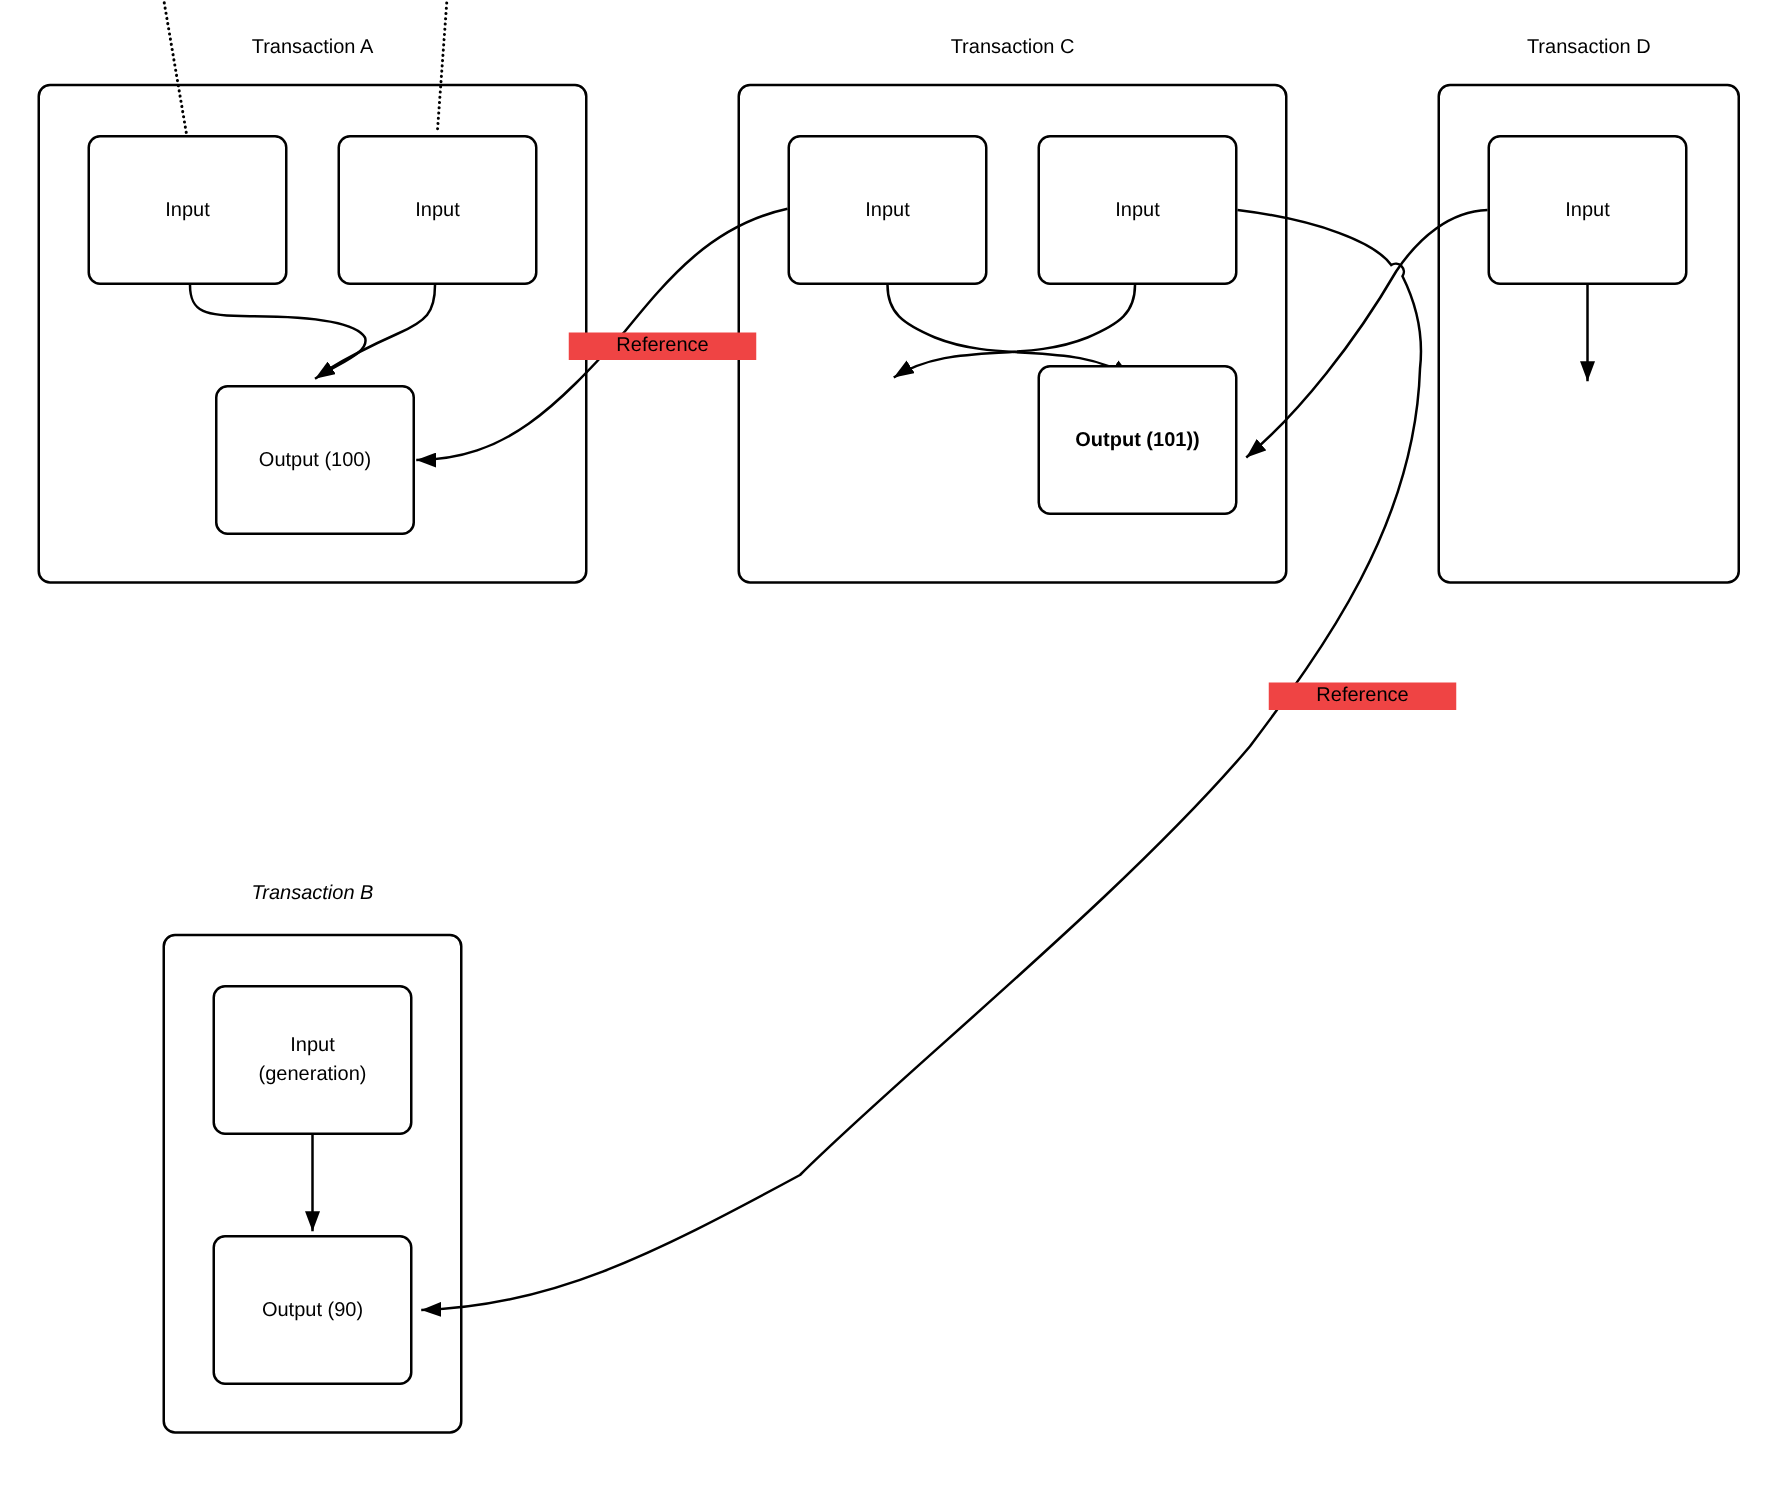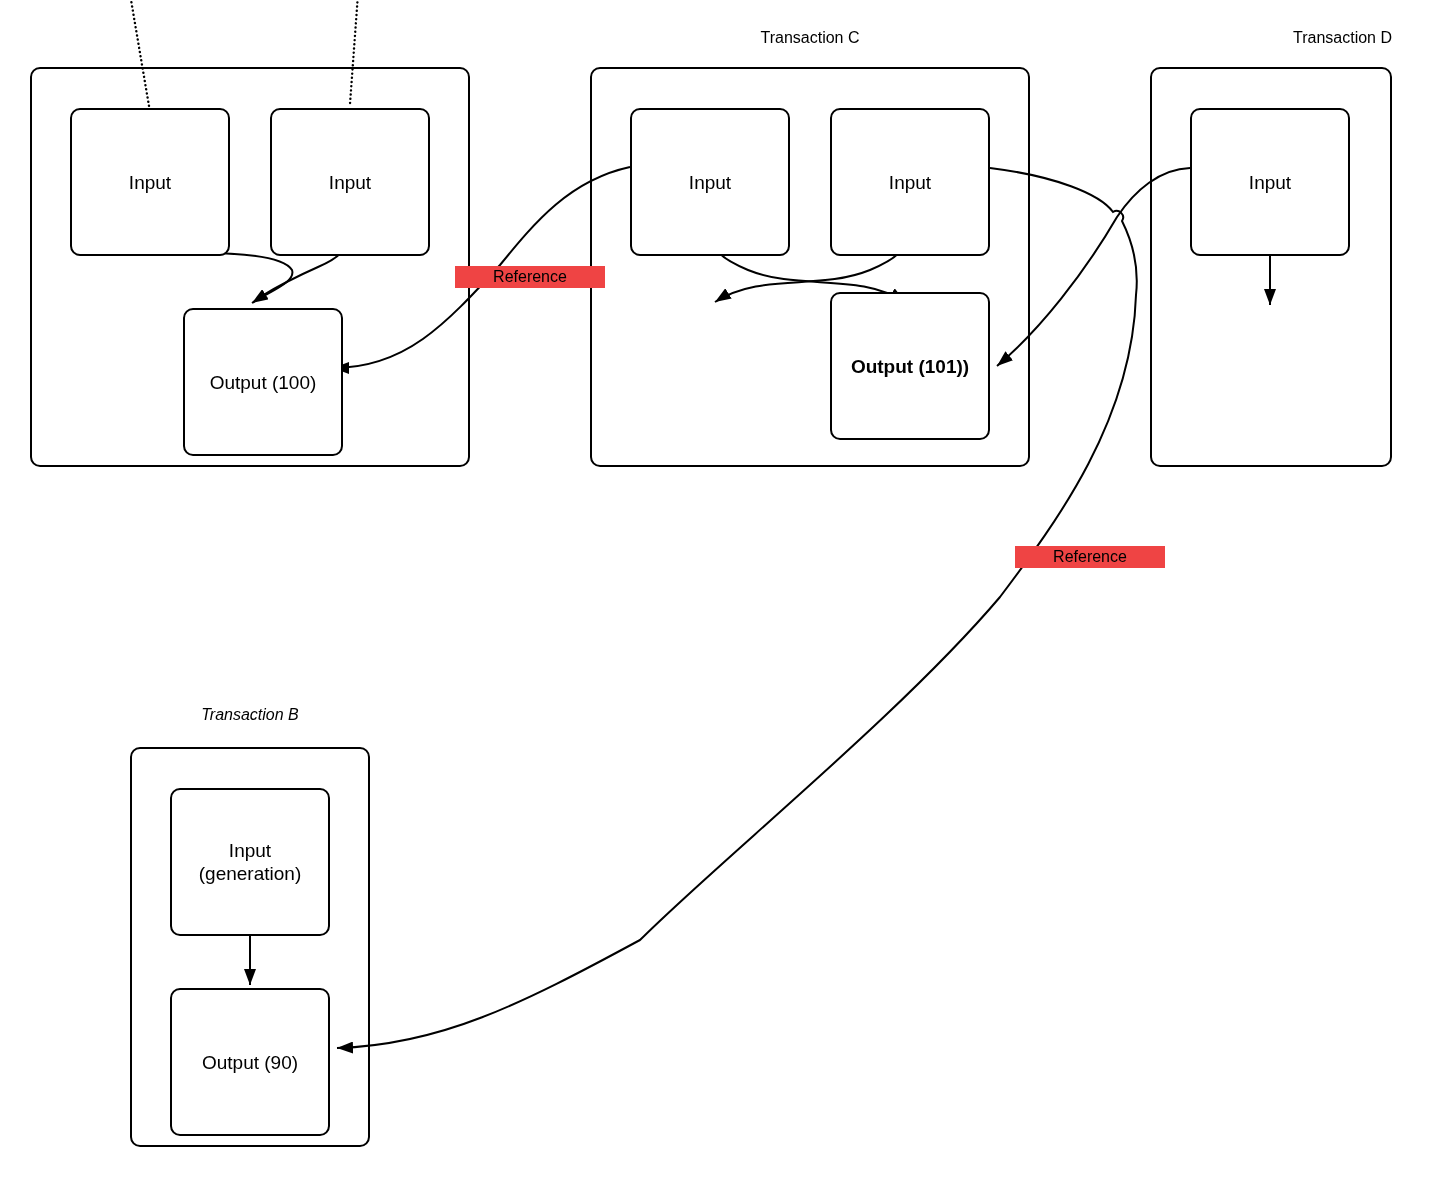--- a/index.html
+++ b/index.html
@@ -20,30 +20,30 @@
   }
   .txframe {
     position: absolute;
     border: 2px solid #000;
     border-radius: 10px;
     box-sizing: border-box;
     background: transparent;
   }
   .node {
     position: absolute;
-    width: 160px; height: 148px;
+    width: 160px; height: 120px;
     border: 2px solid #000;
     border-radius: 10px;
     box-sizing: border-box;
     background: #ffffff;
     display: flex;
     align-items: center;
     justify-content: center;
     text-align: center;
-    font-size: 19px;
+    font-size: 16px;
     line-height: 23px;
     white-space: pre-line;
   }
   .title {
     position: absolute;
     text-align: center;
     font-size: 16px;
     line-height: 22px;
   }
   .edge-label {
@@ -53,26 +53,26 @@
     line-height: 22px;
     background: #ef4444;
   }
   
   .tx-a { left: 30px;   top: 67px;  width: 440px; height: 400px; }
   .tx-c { left: 590px;  top: 67px;  width: 440px; height: 400px; }
   .tx-d { left: 1150px; top: 67px;  width: 242px; height: 400px; }
   .tx-b { left: 130px;  top: 747px; width: 240px; height: 400px; }
   .title-a { left: 30px;   top: 27px;  width: 440px; }
   .title-c { left: 590px;  top: 27px;  width: 440px; }
-  .title-d { left: 1150px; top: 27px;  width: 242px; text-align: right; }
+  .title-d { left: 1150px; top: 27px;  width: 242px; }
   .title-b { left: 130px;  top: 704px; width: 240px; font-style: italic; }
   
   .a-in1 { left: 70px;   top: 108px; }
   .a-in2 { left: 270px;  top: 108px; }
-  .a-out { left: 183px;  top: 308px; }
+  .a-out { left: 172px;  top: 308px; }
   .c-in1 { left: 630px;  top: 108px; }
   .c-in2 { left: 830px;  top: 108px; }
   .c-out1 { left: 630px; top: 308px; }
   .c-out2 { left: 830px; top: 292px; font-weight: bold; }
   .d-in  { left: 1190px; top: 108px; }
   .d-out { left: 1190px; top: 308px; }
   .b-in  { left: 170px;  top: 788px; }
   .b-out { left: 170px;  top: 988px; }
   
   .ref-ca { left: 455px;  top: 266px; width: 150px; }
@@ -106,20 +106,21 @@
 
     <path class="edge" d="M 250 908 L 250 985" marker-end="url(#arrowhead)"></path>
 
     <path class="edge" d="M 630 167 C 570 180 535 222 500 265 C 445 325 405 368 333 368" marker-end="url(#arrowhead)"></path>
 
     <path class="edge" d="M 1190 168 C 1160 169 1135 190 1117 217 C 1085 272 1040 330 997 366" marker-end="url(#arrowhead)"></path>
 
     <path class="edge" d="M 990 168 C 1055 176 1100 194 1113 212 A 6.5 6.5 0 0 1 1122 221 C 1133 243 1139 268 1136 295 C 1132 420 1058 520 1000 597 C 900 715 720 860 640 940 C 520 1005 440 1045 337 1048" marker-end="url(#arrowhead)"></path>
   </svg>
 
+  <div class="title title-a">Transaction A</div>
   <div class="txframe tx-a"></div>
   <div class="node a-in1">Input</div>
   <div class="node a-in2">Input</div>
   <div class="node a-out">Output (100)</div>
 
   <div class="title title-c">Transaction C</div>
   <div class="txframe tx-c"></div>
   <div class="node c-in1">Input</div>
   <div class="node c-in2">Input</div>
   <div class="node c-out2">Output (101))</div>

